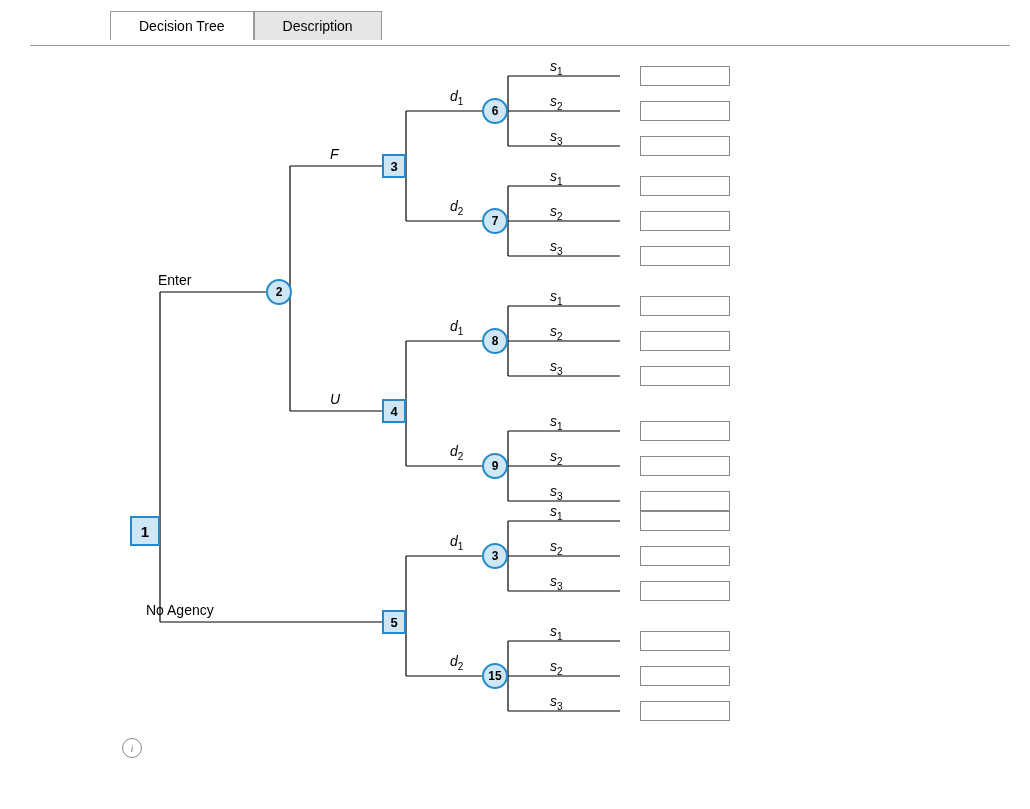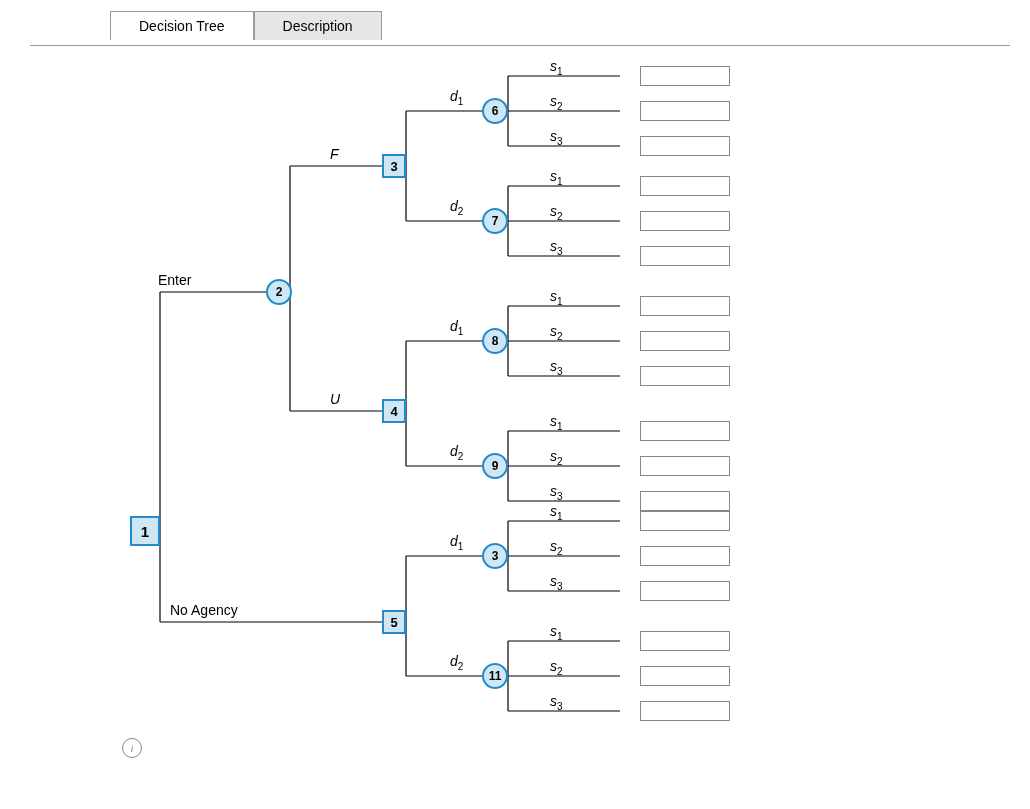--- a/index.html
+++ b/index.html
@@ -88,24 +88,24 @@
     <div class="dec big" style="left:100px;top:470px">1</div>
     <div class="ch" style="left:236px;top:233px">2</div>
     <div class="dec" style="left:352px;top:108px">3</div>
     <div class="dec" style="left:352px;top:353px">4</div>
     <div class="dec" style="left:352px;top:564px">5</div>
     <div class="ch" style="left:452px;top:52px">6</div>
     <div class="ch" style="left:452px;top:162px">7</div>
     <div class="ch" style="left:452px;top:282px">8</div>
     <div class="ch" style="left:452px;top:407px">9</div>
     <div class="ch" style="left:452px;top:497px">3</div>
-    <div class="ch" style="left:452px;top:617px">11</div>
+    <div class="ch" style="left:452px;top:617px">15</div>
 
     <div class="lbl" style="left:128px;top:226px">Enter</div>
-    <div class="lbl" style="left:140px;top:556px">No Agency</div>
+    <div class="lbl" style="left:116px;top:556px">No Agency</div>
     <div class="lbl i" style="left:300px;top:100px">F</div>
     <div class="lbl i" style="left:300px;top:345px">U</div>
 
     <div class="lbl" style="left:420px;top:42px"><span class="i">d</span><span class="sub">1</span></div>
     <div class="lbl" style="left:420px;top:152px"><span class="i">d</span><span class="sub">2</span></div>
     <div class="lbl" style="left:420px;top:272px"><span class="i">d</span><span class="sub">1</span></div>
     <div class="lbl" style="left:420px;top:397px"><span class="i">d</span><span class="sub">2</span></div>
     <div class="lbl" style="left:420px;top:487px"><span class="i">d</span><span class="sub">1</span></div>
     <div class="lbl" style="left:420px;top:607px"><span class="i">d</span><span class="sub">2</span></div>
 

